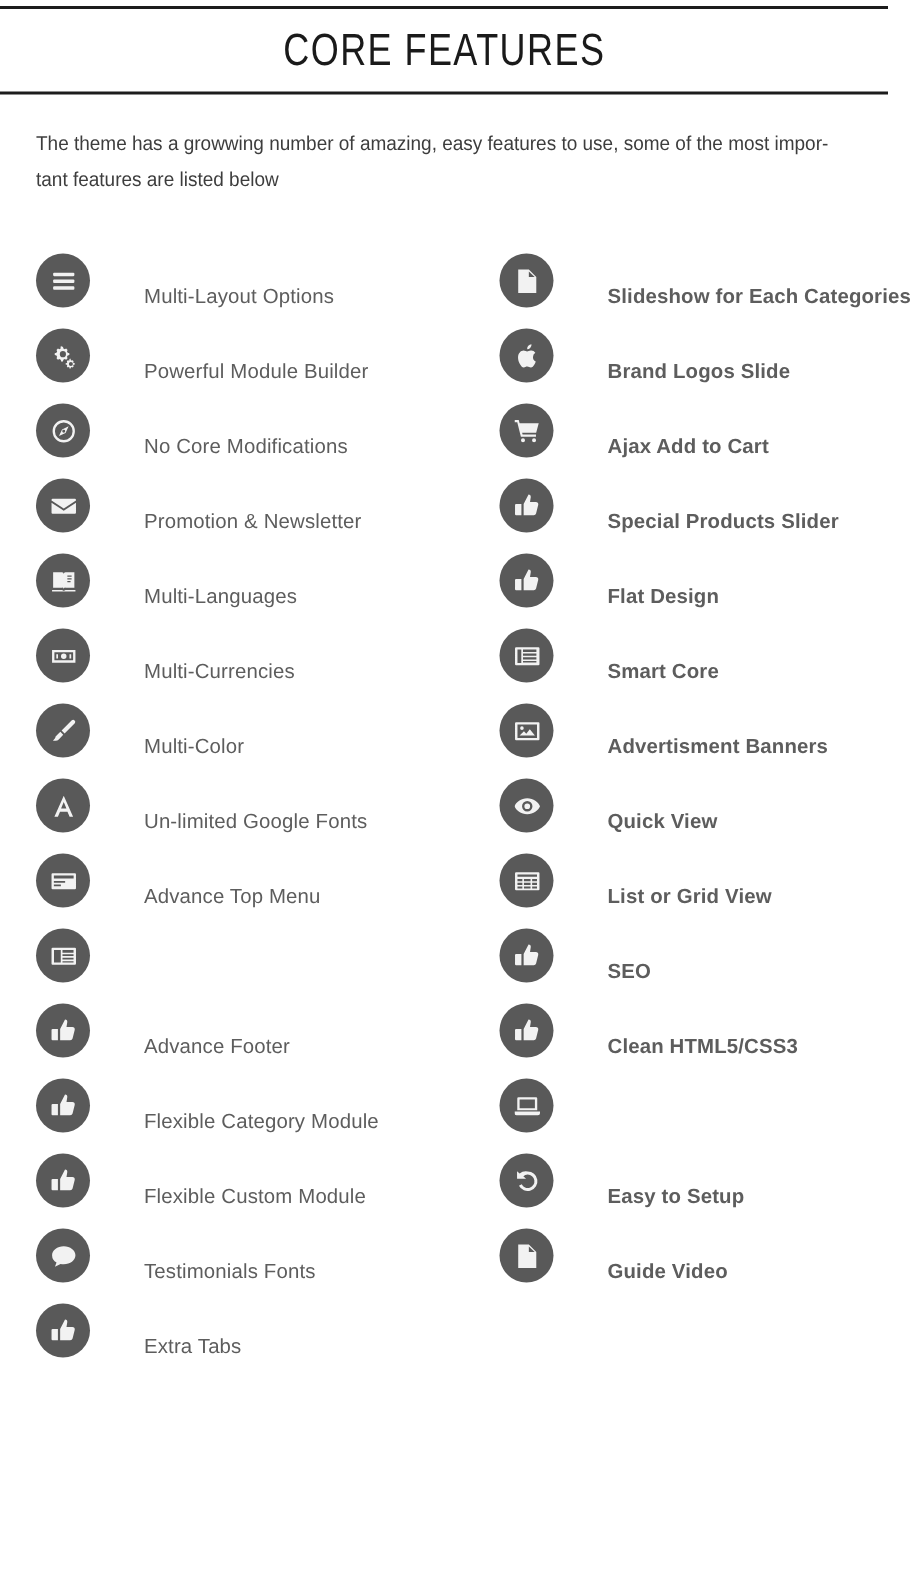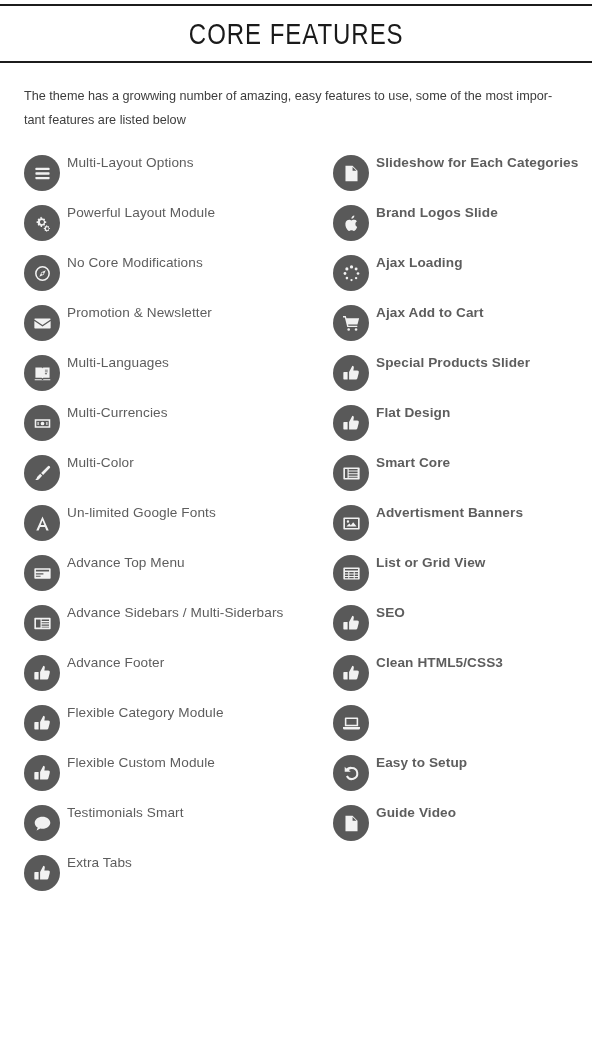--- a/index.html
+++ b/index.html
@@ -65,21 +65,22 @@
     position: absolute;
     top: 0;
   }
   .col-left  { left: 24px;  width: 300px; }
   .col-right { left: 333px; width: 283px; font-weight: bold; }
 
   .feature-item {
     position: relative;
     height: 50px;
     display: flex;
-    align-items: flex-start;
+    align-items: flex-end;
+    gap: 29px;
   }
   .icon-circle {
     width: 36px;
     height: 36px;
     min-width: 36px;
     border-radius: 50%;
     background: #595959;
     display: flex;
     align-items: center;
     justify-content: center;
@@ -121,21 +122,21 @@
         </span>
         <span class="feature-label">Multi-Layout Options</span>
       </div>
       <div class="feature-item">
         <span class="icon-circle">
           <svg viewBox="0 0 24 24">
             <path d="M10.4 2.2 8.9 3.1l.3 1.6a5.6 5.6 0 0 0-1.2.7L6.5 4.8l-1.3 1.3.6 1.5c-.3.4-.5.8-.7 1.2l-1.6.3v1.8l1.6.3c.2.4.4.8.7 1.2l-.6 1.5 1.3 1.3 1.5-.6c.4.3.8.5 1.2.7l.3 1.6h1.8l.3-1.6c.4-.2.8-.4 1.2-.7l1.5.6 1.3-1.3-.6-1.5c.3-.4.5-.8.7-1.2l1.6-.3V9.1l-1.6-.3a5.6 5.6 0 0 0-.7-1.2l.6-1.5-1.3-1.3-1.5.6a5.6 5.6 0 0 0-1.2-.7l-.3-1.6h-1.4zm.8 4.9a2.9 2.9 0 1 1 0 5.8 2.9 2.9 0 0 1 0-5.8z"></path>
             <path d="M18.3 14.1l-1 .5.1 1.1c-.2.1-.4.3-.6.4l-1-.4-.9.9.4 1-.4.7-1.1.2v1.2l1.1.2.4.7-.4 1 .9.9 1-.4.6.4-.1 1.1h1.2l.2-1.1.7-.4 1 .4.9-.9-.4-1 .4-.7 1.1-.2v-1.2l-1.1-.2-.4-.7.4-1-.9-.9-1 .4-.7-.4-.2-1.1h-.2zm.4 3.3a1.9 1.9 0 1 1 0 3.8 1.9 1.9 0 0 1 0-3.8z"></path>
           </svg>
         </span>
-        <span class="feature-label">Powerful Layout Module</span>
+        <span class="feature-label">Powerful Module Builder</span>
       </div>
       <div class="feature-item">
         <span class="icon-circle">
           <svg viewBox="0 0 24 24">
             <path d="M12 1.5A10.5 10.5 0 1 0 22.5 12 10.5 10.5 0 0 0 12 1.5zm0 2.2a8.3 8.3 0 1 1-8.3 8.3A8.3 8.3 0 0 1 12 3.7zm4.6 3.7-6.2 2.9-2.9 6.2 6.2-2.9zM12 10.6a1.4 1.4 0 1 1-1.4 1.4A1.4 1.4 0 0 1 12 10.6z"></path>
           </svg>
         </span>
         <span class="feature-label">No Core Modifications</span>
       </div>
       <div class="feature-item">
@@ -185,21 +186,20 @@
           </svg>
         </span>
         <span class="feature-label">Advance Top Menu</span>
       </div>
       <div class="feature-item">
         <span class="icon-circle">
           <svg viewBox="0 0 24 24">
             <path d="M1.5 4h21a1 1 0 0 1 1 1v14a1 1 0 0 1-1 1h-21a1 1 0 0 1-1-1V5a1 1 0 0 1 1-1zm1.3 2.2v11.6h6.4V6.2zm8 0v2.4h10.4V6.2zm0 4v1.6h10.4v-1.6zm0 3.2v1.6h10.4v-1.6zm0 3.2v1.2h10.4v-1.2z"></path>
           </svg>
         </span>
-        <span class="feature-label">Advance Sidebars / Multi-Siderbars</span>
       </div>
       <div class="feature-item">
         <span class="icon-circle">
           <svg viewBox="0 0 24 24">
             <path d="M8.6 9.8 13.2 1a2.2 2.2 0 0 1 2.1 2.5l-.7 4.4h5.5a2.3 2.3 0 0 1 2.2 2.9l-2 8a2.3 2.3 0 0 1-2.2 1.7H8.6zM1.5 9.8h5v10.7h-5a1 1 0 0 1-1-1v-8.7a1 1 0 0 1 1-1zm2.5 7.6a1.1 1.1 0 1 1 0 2.2 1.1 1.1 0 0 1 0-2.2z"></path>
           </svg>
         </span>
         <span class="feature-label">Advance Footer</span>
       </div>
       <div class="feature-item">
@@ -217,21 +217,21 @@
           </svg>
         </span>
         <span class="feature-label">Flexible Custom Module</span>
       </div>
       <div class="feature-item">
         <span class="icon-circle">
           <svg viewBox="0 0 24 24">
             <path d="M12 2.5c6.1 0 11 3.8 11 8.5s-4.9 8.5-11 8.5a14 14 0 0 1-3-.3l-5.3 2.6 1.5-4A7.8 7.8 0 0 1 1 11c0-4.7 4.9-8.5 11-8.5z"></path>
           </svg>
         </span>
-        <span class="feature-label">Testimonials Smart</span>
+        <span class="feature-label">Testimonials Fonts</span>
       </div>
       <div class="feature-item">
         <span class="icon-circle">
           <svg viewBox="0 0 24 24">
             <path d="M8.6 9.8 13.2 1a2.2 2.2 0 0 1 2.1 2.5l-.7 4.4h5.5a2.3 2.3 0 0 1 2.2 2.9l-2 8a2.3 2.3 0 0 1-2.2 1.7H8.6zM1.5 9.8h5v10.7h-5a1 1 0 0 1-1-1v-8.7a1 1 0 0 1 1-1zm2.5 7.6a1.1 1.1 0 1 1 0 2.2 1.1 1.1 0 0 1 0-2.2z"></path>
           </svg>
         </span>
         <span class="feature-label">Extra Tabs</span>
       </div>
     </div>
@@ -248,35 +248,20 @@
         <span class="icon-circle">
           <svg viewBox="0 0 24 24">
             <path d="M17.4 12.6a4.6 4.6 0 0 1 2.2-3.9 4.8 4.8 0 0 0-3.8-2c-1.6-.2-3.1.9-3.9.9s-2.1-.9-3.4-.9a5 5 0 0 0-4.3 2.6c-1.8 3.2-.5 8 1.3 10.6.9 1.3 1.9 2.7 3.2 2.6s1.8-.8 3.3-.8 2 .8 3.4.8 2.3-1.3 3.2-2.6a11 11 0 0 0 1.4-3 4.5 4.5 0 0 1-2.6-4.3zM14.9 3.9A4.5 4.5 0 0 0 16 .6a4.6 4.6 0 0 0-3 1.6 4.3 4.3 0 0 0-1.1 3.2 3.8 3.8 0 0 0 3-1.5z"></path>
           </svg>
         </span>
         <span class="feature-label">Brand Logos Slide</span>
       </div>
       <div class="feature-item">
         <span class="icon-circle">
           <svg viewBox="0 0 24 24">
-            <circle cx="12" cy="2.8" r="2.3"></circle>
-            <circle cx="18.5" cy="5.5" r="2.1"></circle>
-            <circle cx="21.2" cy="12" r="1.9"></circle>
-            <circle cx="18.5" cy="18.5" r="1.7"></circle>
-            <circle cx="12" cy="21.2" r="1.6"></circle>
-            <circle cx="5.5" cy="18.5" r="1.8"></circle>
-            <circle cx="2.8" cy="12" r="2"></circle>
-            <circle cx="5.5" cy="5.5" r="2.2"></circle>
-          </svg>
-        </span>
-        <span class="feature-label">Ajax Loading</span>
-      </div>
-      <div class="feature-item">
-        <span class="icon-circle">
-          <svg viewBox="0 0 24 24">
             <path d="M0 1.5h4l.8 3h18l-2.4 9H7.2l.4 1.6h12.6v2H6L2.6 3.5H0zM8 18.6a1.9 1.9 0 1 1 0 3.8 1.9 1.9 0 0 1 0-3.8zm10.4 0a1.9 1.9 0 1 1 0 3.8 1.9 1.9 0 0 1 0-3.8z"></path>
           </svg>
         </span>
         <span class="feature-label">Ajax Add to Cart</span>
       </div>
       <div class="feature-item">
         <span class="icon-circle">
           <svg viewBox="0 0 24 24">
             <path d="M8.6 9.8 13.2 1a2.2 2.2 0 0 1 2.1 2.5l-.7 4.4h5.5a2.3 2.3 0 0 1 2.2 2.9l-2 8a2.3 2.3 0 0 1-2.2 1.7H8.6zM1.5 9.8h5v10.7h-5a1 1 0 0 1-1-1v-8.7a1 1 0 0 1 1-1zm2.5 7.6a1.1 1.1 0 1 1 0 2.2 1.1 1.1 0 0 1 0-2.2z"></path>
           </svg>
@@ -299,20 +284,28 @@
         </span>
         <span class="feature-label">Smart Core</span>
       </div>
       <div class="feature-item">
         <span class="icon-circle">
           <svg viewBox="0 0 24 24">
             <path d="M1.5 3.5h21a1 1 0 0 1 1 1v15a1 1 0 0 1-1 1h-21a1 1 0 0 1-1-1v-15a1 1 0 0 1 1-1zm1.3 2.2v12.6h18.4V5.7zm2 10.4h14.4l-4.8-6-3.3 4.2-2.2-2.4zM7 7.4a1.7 1.7 0 1 1 0 3.4 1.7 1.7 0 0 1 0-3.4z"></path>
           </svg>
         </span>
         <span class="feature-label">Advertisment Banners</span>
+      </div>
+      <div class="feature-item">
+        <span class="icon-circle">
+          <svg viewBox="0 0 24 24">
+            <path d="M12 4.5C6.2 4.5 1.4 8.3 0 12c1.4 3.7 6.2 7.5 12 7.5S22.6 15.7 24 12c-1.4-3.7-6.2-7.5-12-7.5zm0 2.6A4.9 4.9 0 1 1 7.1 12 4.9 4.9 0 0 1 12 7.1zm0 2.2A2.7 2.7 0 1 0 14.7 12 2.7 2.7 0 0 0 12 9.3z"></path>
+          </svg>
+        </span>
+        <span class="feature-label">Quick View</span>
       </div>
       <div class="feature-item">
         <span class="icon-circle">
           <svg viewBox="0 0 24 24">
             <path d="M1.5 3.5h21a1 1 0 0 1 1 1v15a1 1 0 0 1-1 1h-21a1 1 0 0 1-1-1v-15a1 1 0 0 1 1-1zm1.3 2.2v2.1h18.4V5.7zM2.8 9.8v2.1h4.6V9.8zm6.1 0v2.1h6.2V9.8zm7.7 0v2.1h4.6V9.8zM2.8 13.4v2.1h4.6v-2.1zm6.1 0v2.1h6.2v-2.1zm7.7 0v2.1h4.6v-2.1zM2.8 17v1.8h4.6V17zm6.1 0v1.8h6.2V17zm7.7 0v1.8h4.6V17z"></path>
           </svg>
         </span>
         <span class="feature-label">List or Grid View</span>
       </div>
       <div class="feature-item">

